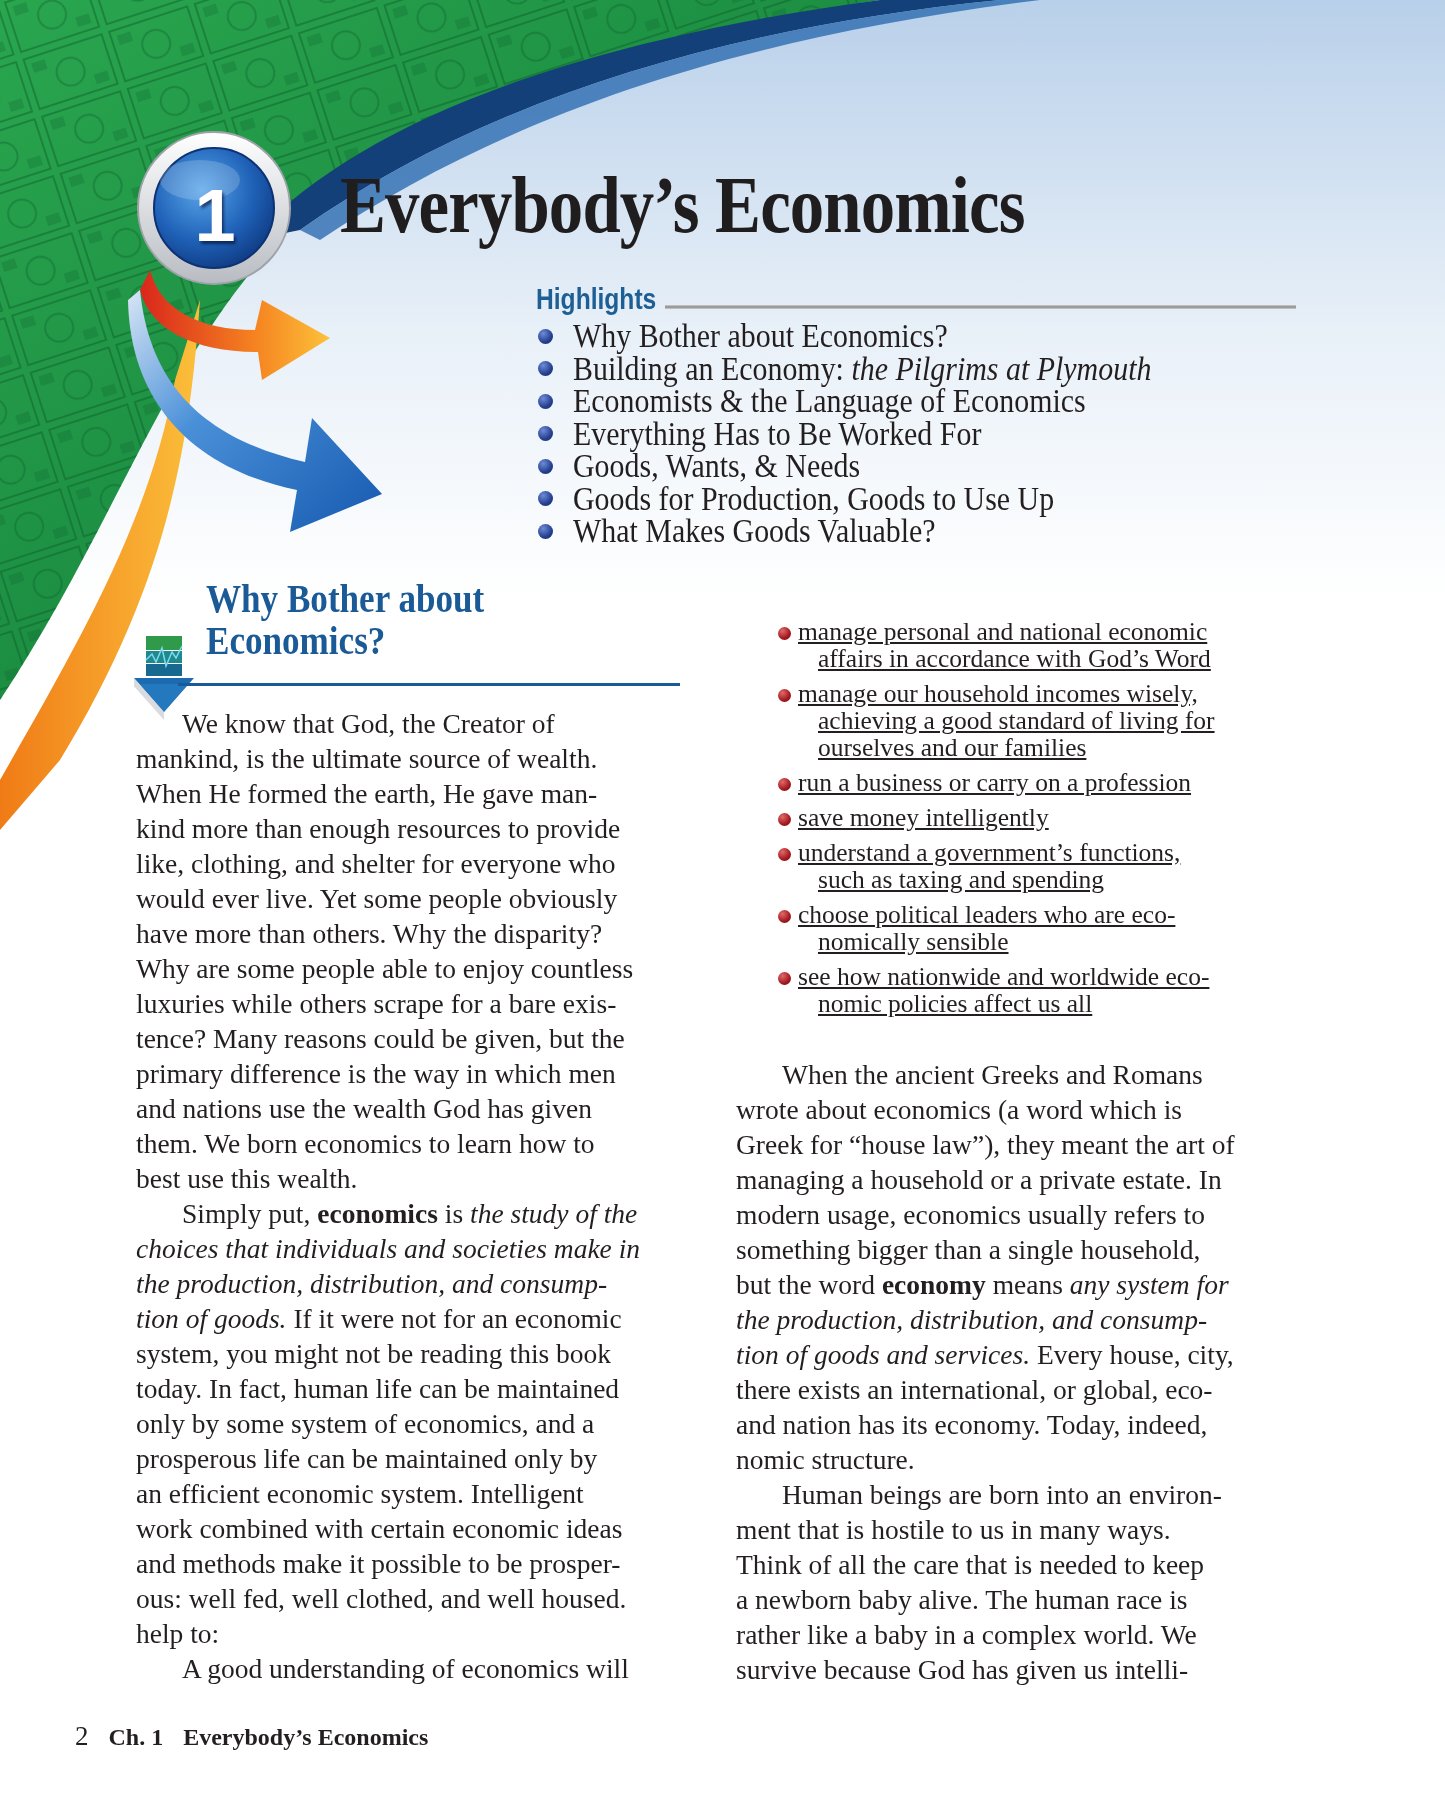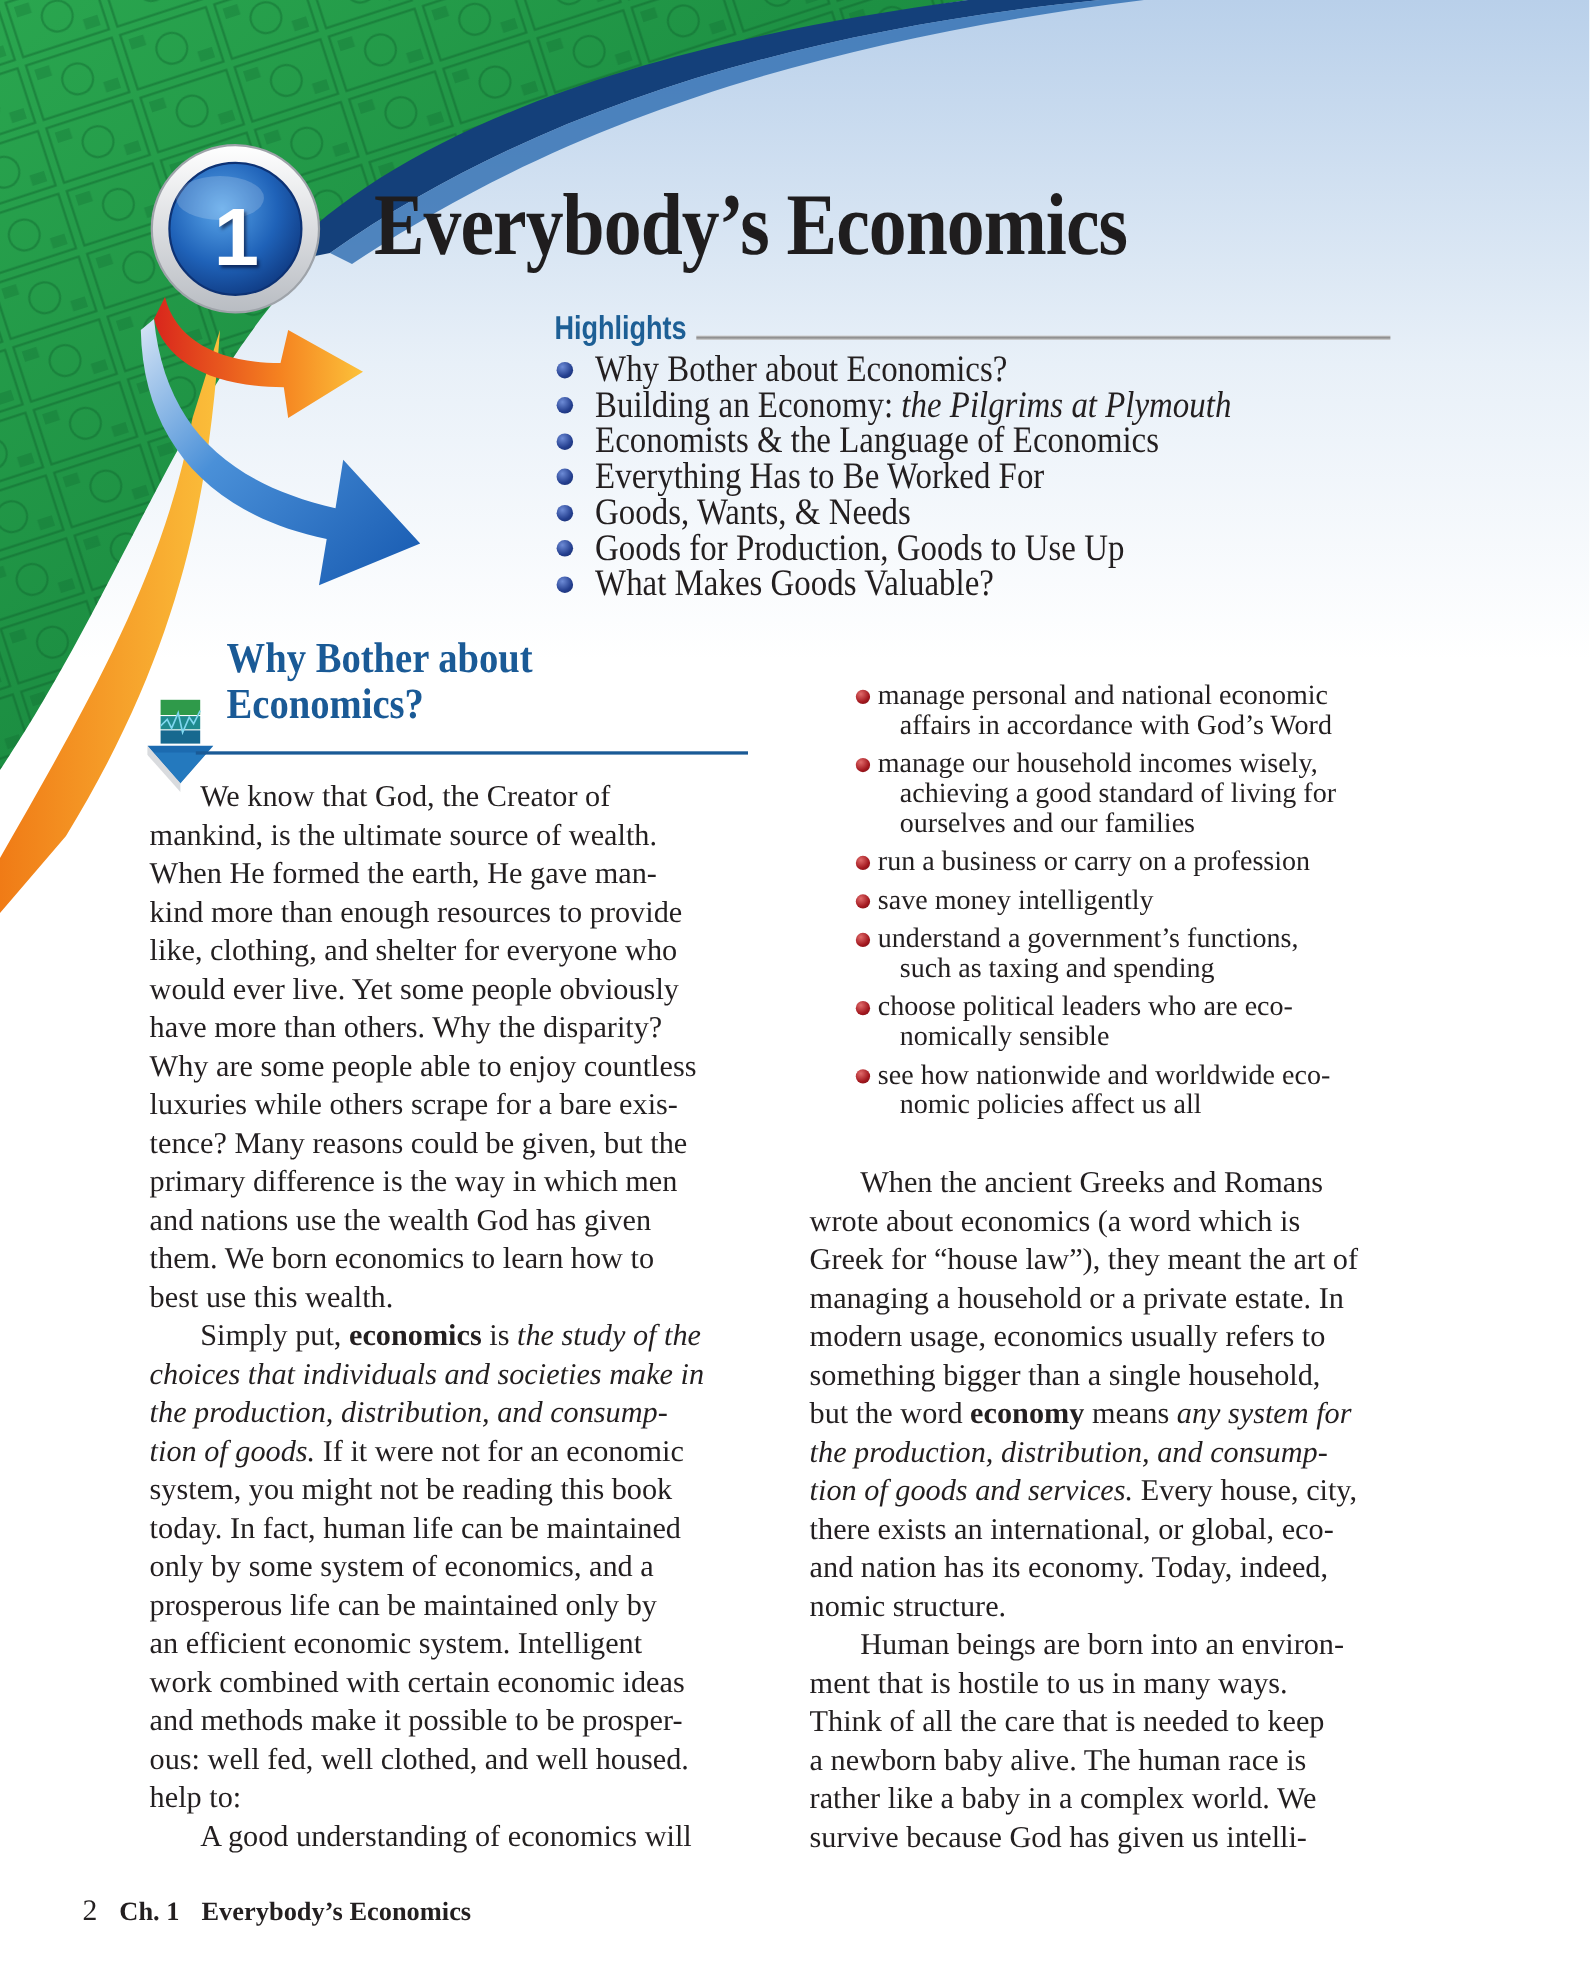--- a/index.html
+++ b/index.html
@@ -21,21 +21,21 @@
   .chapter-badge {
     position: absolute; left: 140px; top: 140px; width: 150px; height: 150px;
   }
   .chapter-num {
     position: absolute; left: 0; top: 0; width: 150px; height: 150px;
     display: flex; align-items: center; justify-content: center;
     font-family: "Liberation Sans", sans-serif; font-weight: bold; font-size: 74px;
     color: #ffffff; text-shadow: 2px 3px 3px rgba(0,0,30,0.55);
   }
   
-  .highlights { position: absolute; left: 504px; top: 284px; width: 760px; }
+  .highlights { position: absolute; left: 536px; top: 284px; width: 760px; }
   .hl-head { display: flex; align-items: flex-end; }
   .hl-title {
     font-family: "Liberation Sans", sans-serif; font-weight: bold; font-size: 30px;
     color: #1d5f95; transform: scaleX(0.82); transform-origin: left bottom;
     margin-right: -22px; line-height: 1;
   }
   .hl-rule {
     flex: 1; height: 4px; margin-bottom: 5px; margin-left: 4px;
     background: linear-gradient(#d0d0d0, #8a8a8a 50%, #cfcfcf);
   }
@@ -60,21 +60,21 @@
   .sec-rule { position: absolute; left: 178px; top: 683px; width: 502px; height: 3px; background: #1a5a96; }
   
   .col { position: absolute; font-size: 27.5px; line-height: 35px; color: #231f20; }
   .left-col { left: 136px; top: 706px; width: 532px; }
   .right-col { left: 736px; top: 1057px; width: 532px; }
   .line { display: block; white-space: nowrap; }
   .ind { padding-left: 46px; }
   b { font-weight: bold; }
   i { font-style: italic; }
   
-  .help-list { position: absolute; left: 778px; top: 618px; width: 500px; list-style: none; margin: 0; padding: 0; }
+  .help-list { position: absolute; left: 778px; top: 618px; width: 500px; list-style: none; margin: 0; padding: 0; text-decoration: underline; }
   .help-item { font-size: 25.5px; line-height: 27px; margin-bottom: 8px; position: relative; padding-left: 20px; white-space: nowrap; }
   .help-item .l2 { display: block; padding-left: 20px; }
   .red-dot {
     position: absolute; left: 0; top: 9px; width: 13px; height: 13px; border-radius: 50%;
     background: radial-gradient(circle at 35% 30%, #e06a6a, #a3181f 60%, #6e0f14);
   }
   
   .footer { position: absolute; left: 75px; top: 1721px; font-size: 24px; white-space: nowrap; }
   .footer .pg { font-size: 27px; margin-right: 14px; }
   .footer .ch { font-weight: bold; margin-right: 14px; }

